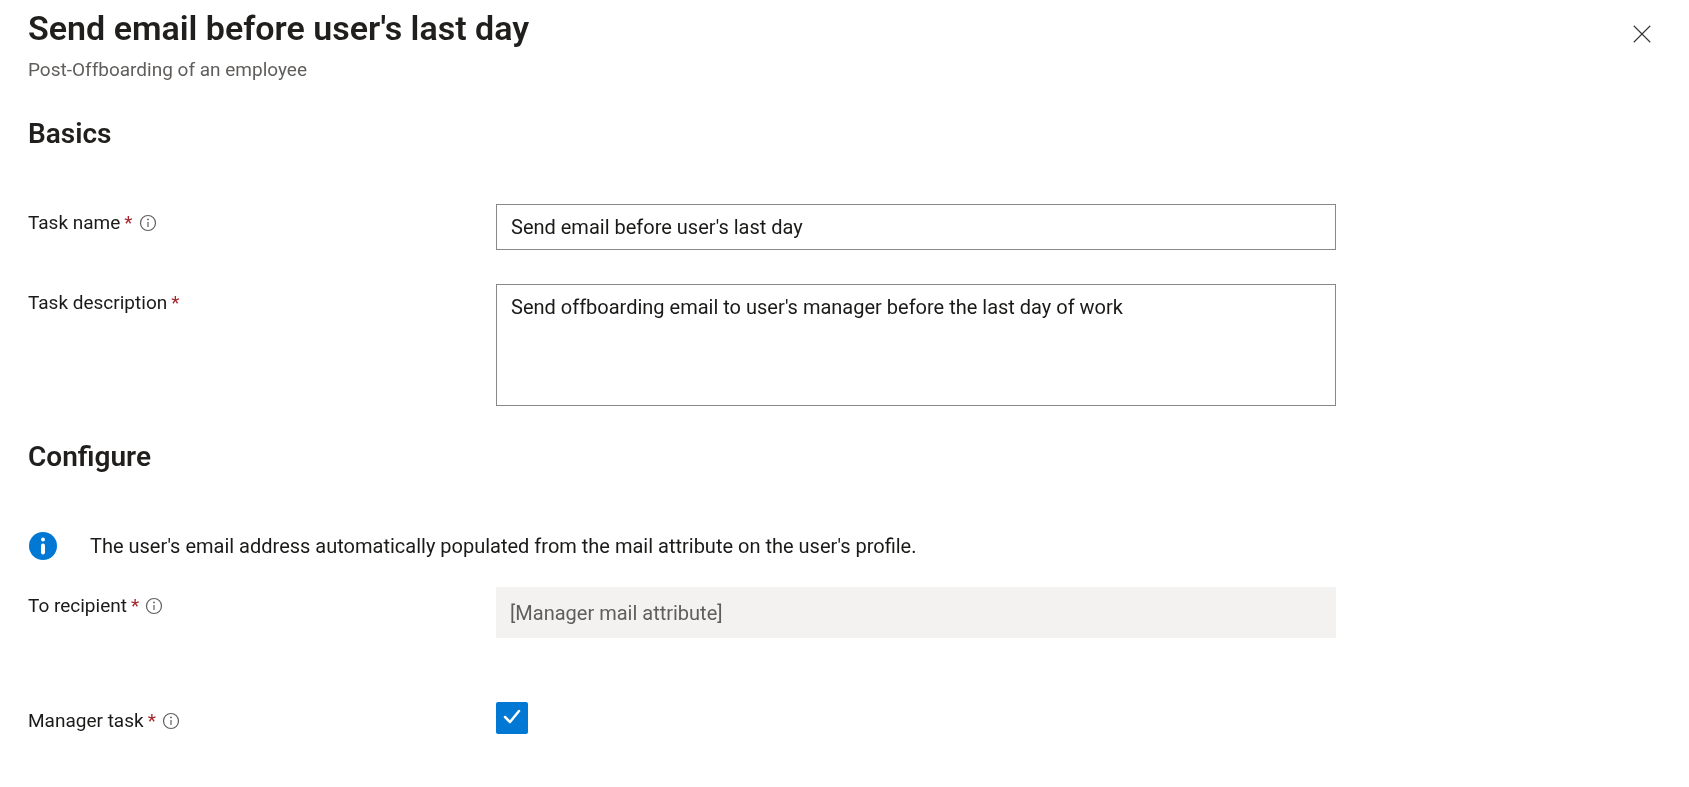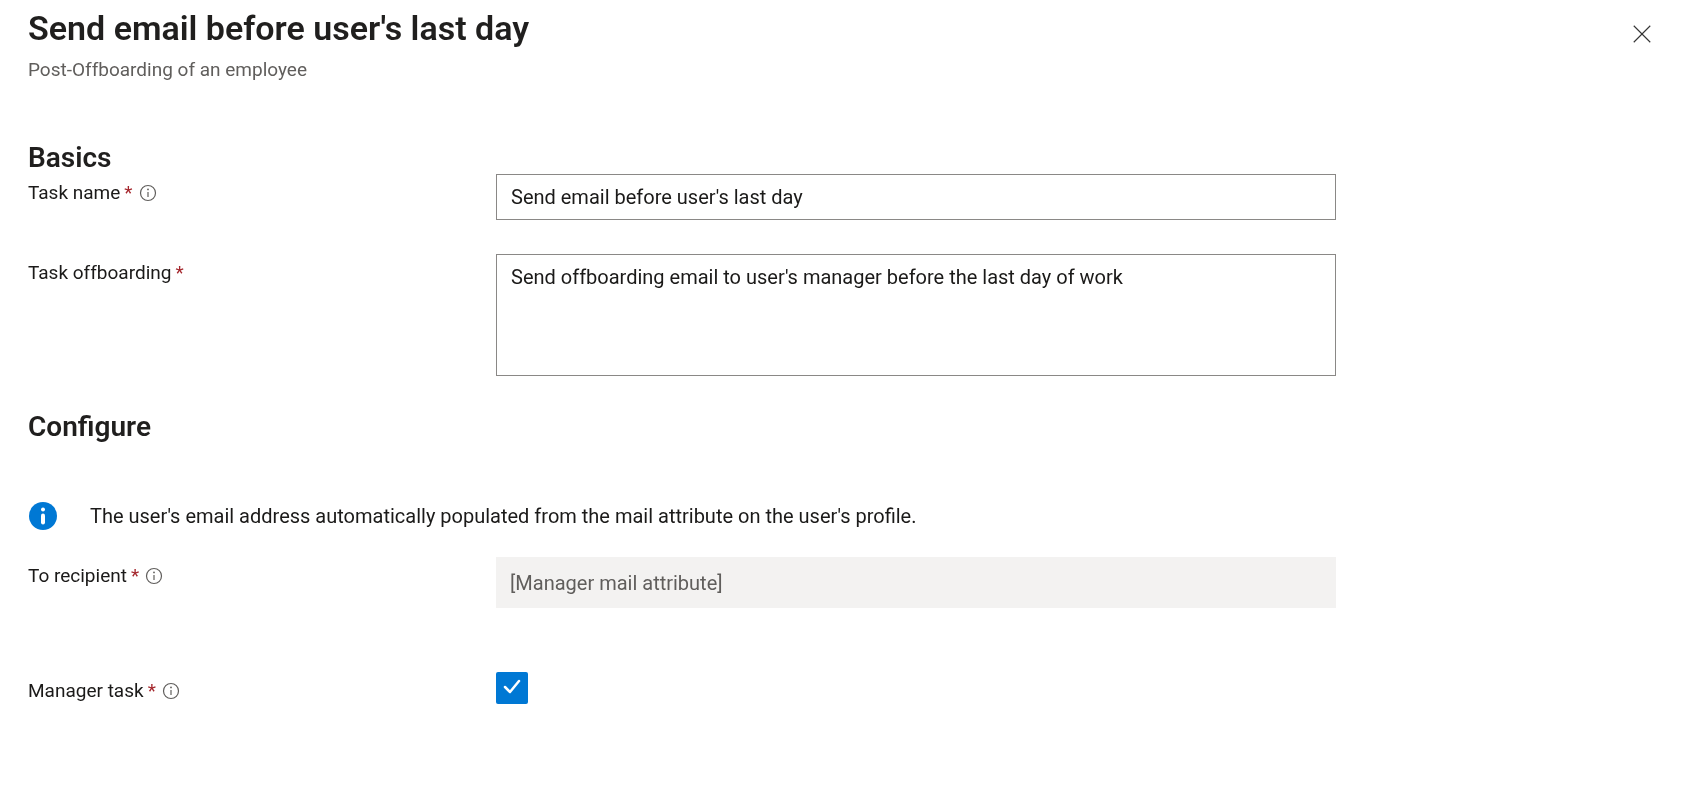--- a/index.html
+++ b/index.html
@@ -47,25 +47,26 @@
   }
   .close-btn svg { width: 22px; height: 22px; }
 
   
   .section-heading {
     font-size: 28px;
     font-weight: 600;
     color: #201f1e;
     margin: 0;
   }
-  .section-basics { margin-top: 60px; }
+  .section-basics { margin-top: 36px; }
   .section-configure { margin-top: 34px; }
 
   
   .form-area {
+    margin-top: 54px;
   }
   .form-row {
     display: flex;
     align-items: flex-start;
   }
   .form-row + .form-row { margin-top: 34px; }
   .label-col {
     width: 468px;
     display: flex;
     align-items: center;
@@ -192,21 +193,21 @@
           </svg>
         </span>
       </div>
       <div class="input-col">
         <input class="text-input" type="text" value="Send email before user's last day" style="">
       </div>
     </div>
 
     <div class="form-row">
       <div class="label-col">
-        <span>Task offboarding</span>
+        <span>Task description</span>
         <span class="req-star">*</span>
       </div>
       <div class="input-col">
         <textarea class="textarea-input" style="">Send offboarding email to user's manager before the last day of work</textarea>
       </div>
     </div>
 
   </div>
 
   <h2 class="section-heading section-configure">Configure</h2>

